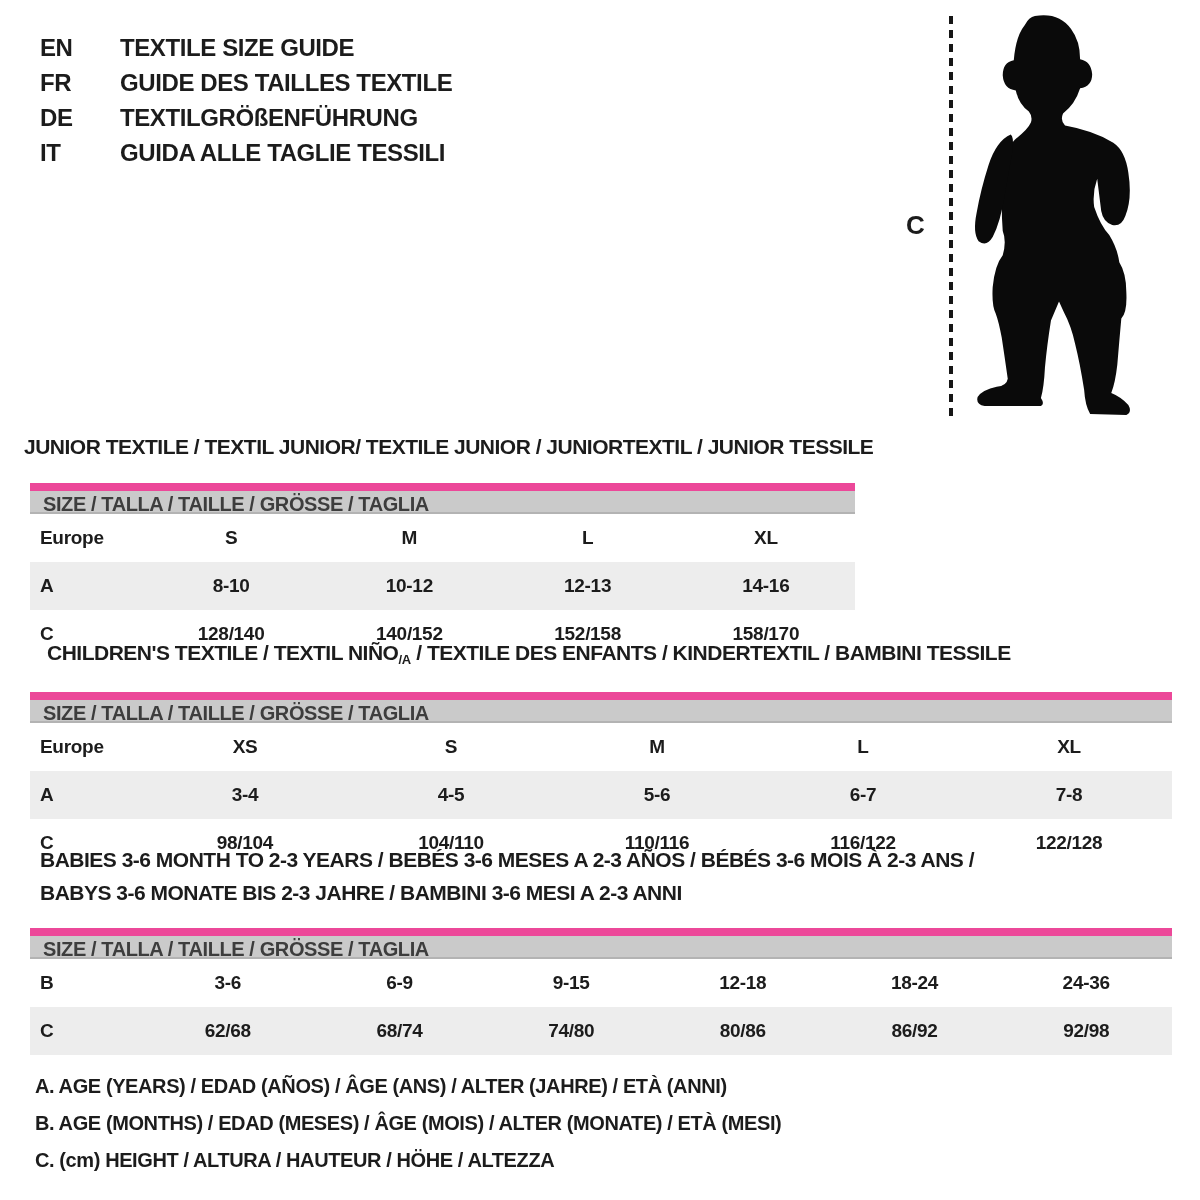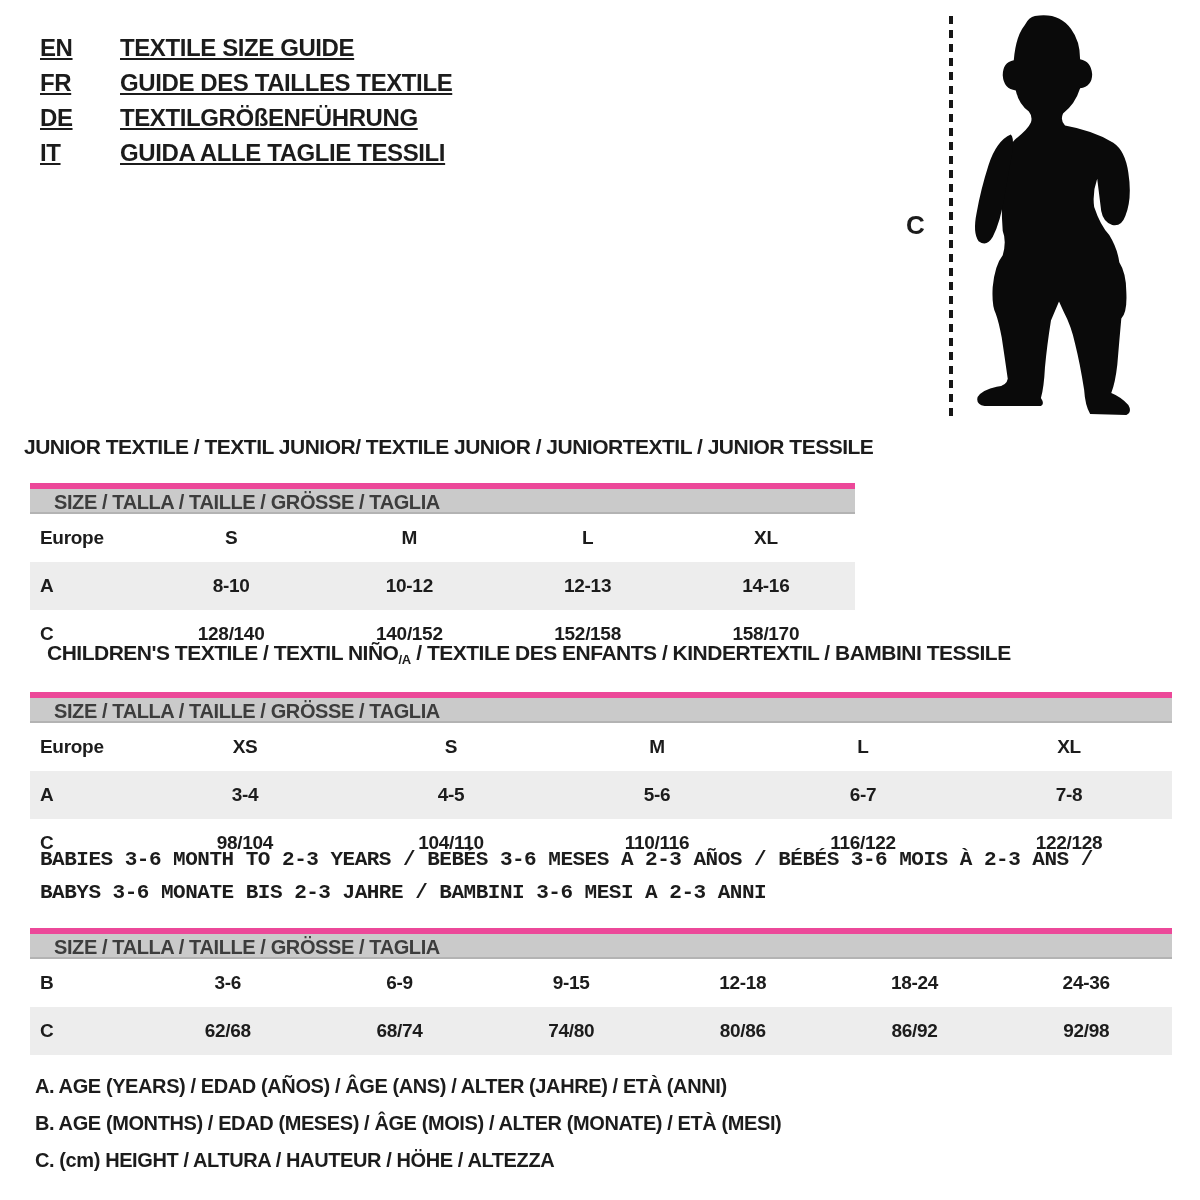--- a/index.html
+++ b/index.html
@@ -8,53 +8,53 @@
     position:relative;
     background:#ffffff;
     font-family:"Liberation Sans", sans-serif;
     color:#1c1c1c;
     overflow:hidden;
   }
   .abs { position:absolute; }
 
   
   .langs { left:40px; top:30px; }
-  .lang-row { display:flex; line-height:35px; font-size:24px; font-weight:700; letter-spacing:-0.4px; white-space:nowrap;text-decoration:underline; }
+  .lang-row { display:flex; line-height:35px; font-size:24px; font-weight:700; letter-spacing:-0.4px; white-space:nowrap; }
   .lang-code { width:80px; }
 
   
   .figure-line {
     left:949px; top:16px; width:4px; height:400px;
     background:repeating-linear-gradient(to bottom, #161616 0 8px, transparent 8px 14px);
   }
   .figure-label { left:906px; top:210px; font-size:26px; font-weight:700; }
   .baby-svg { left:972px; top:14px; }
   .baby-svg path { fill:#0a0a0a; }
 
   
   .section-title { font-weight:700; font-size:21px; letter-spacing:-0.5px; white-space:nowrap; line-height:24px; }
   #junior-title   { left:24px; top:435px; }
   #children-title { left:47px; top:641px; }
-  #babies-title   { left:40px; top:843px; line-height:33px;font-family:Liberation Mono, monospace; }
+  #babies-title   { left:40px; top:843px; line-height:33px; }
   .title-sub { font-size:13px; vertical-align:-4px; letter-spacing:-0.3px; }
 
   
   .size-table { position:absolute; }
   #junior-table   { left:30px; top:483px;  width:825px; }
   #children-table { left:30px; top:692px;  width:1142px; }
   #babies-table   { left:30px; top:928px;  width:1142px; }
 
   .size-bar {
     height:31px; line-height:27px;
     background:#cacaca;
-    border-top:6px solid #ec4899;
+    border-top:8px solid #ec4899;
     border-bottom:2px solid #b3b3b3;
     color:#3d3d3d;
     font-size:20px; font-weight:700; letter-spacing:-0.4px;
-    padding-left:24px; white-space:nowrap;
+    padding-left:13px; white-space:nowrap;
   }
   .t-row { display:grid; height:48px; align-items:center; font-size:19px; font-weight:700; letter-spacing:-0.3px; }
   .t-row.alt { background:#ededed; }
   .cell { overflow:hidden; white-space:nowrap; }
   .cell.label { padding-left:10px; text-align:left; }
   .cell.val { text-align:center; }
 
   
   .legend { left:35px; top:1068px; }
   .legend-line { font-size:20px; font-weight:700; letter-spacing:-0.4px; line-height:37px; white-space:nowrap; }

